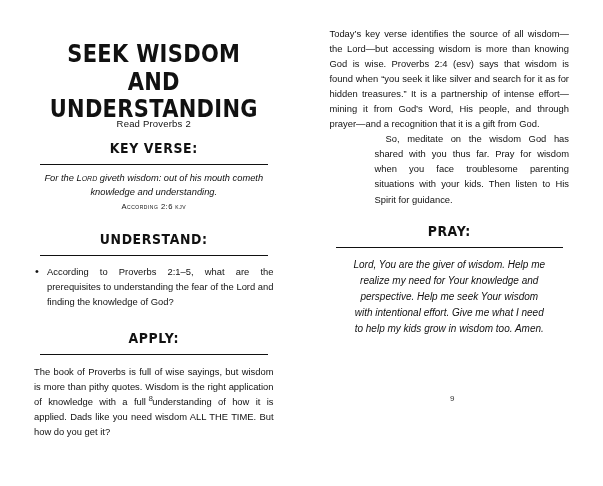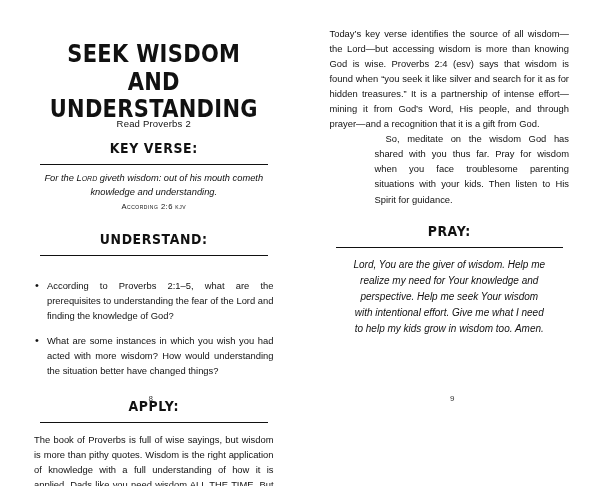--- a/index.html
+++ b/index.html
@@ -88,21 +88,21 @@
     font-variant: small-caps;
     letter-spacing: 0.5px;
     margin-top: 2px;
   }
   .verse-ref .ver {
     font-size: 6.8px;
   }
 
   ul.questions {
     list-style: none;
-    margin: 22px 0 0 0;
+    margin: 8px 0 0 0;
     padding: 0;
   }
   ul.questions li {
     position: relative;
     padding-left: 13px;
     font-size: 9.4px;
     line-height: 1.62;
     text-align: justify;
     margin-bottom: 9px;
   }
@@ -171,21 +171,20 @@
       </div>
       <div class="verse-ref">
         <span>According 2:6</span><span class="ver"> kjv</span>
       </div>
 
       <div class="section-head" style="margin-top:20px;">Understand:</div>
       <hr class="hr">
 
       <ul class="questions">
         <li>According to Proverbs 2:1–5, what are the prerequisites to understanding the fear of the Lord and finding the knowledge of God?</li>
-        <li>What are some instances in which you wish you had acted with more wisdom? How would understanding the situation better have changed things?</li>
       </ul>
 
       <div class="section-head apply-head">Apply:</div>
       <hr class="hr">
       <p class="body-p apply-body">The book of Proverbs is full of wise sayings, but wisdom is more than pithy quotes. Wisdom is the right application of knowledge with a full understanding of how it is applied. Dads like you need wisdom ALL THE TIME. But how do you get it?</p>
 
       <div class="folio">8</div>
     </div>
 
     <div class="col right">

